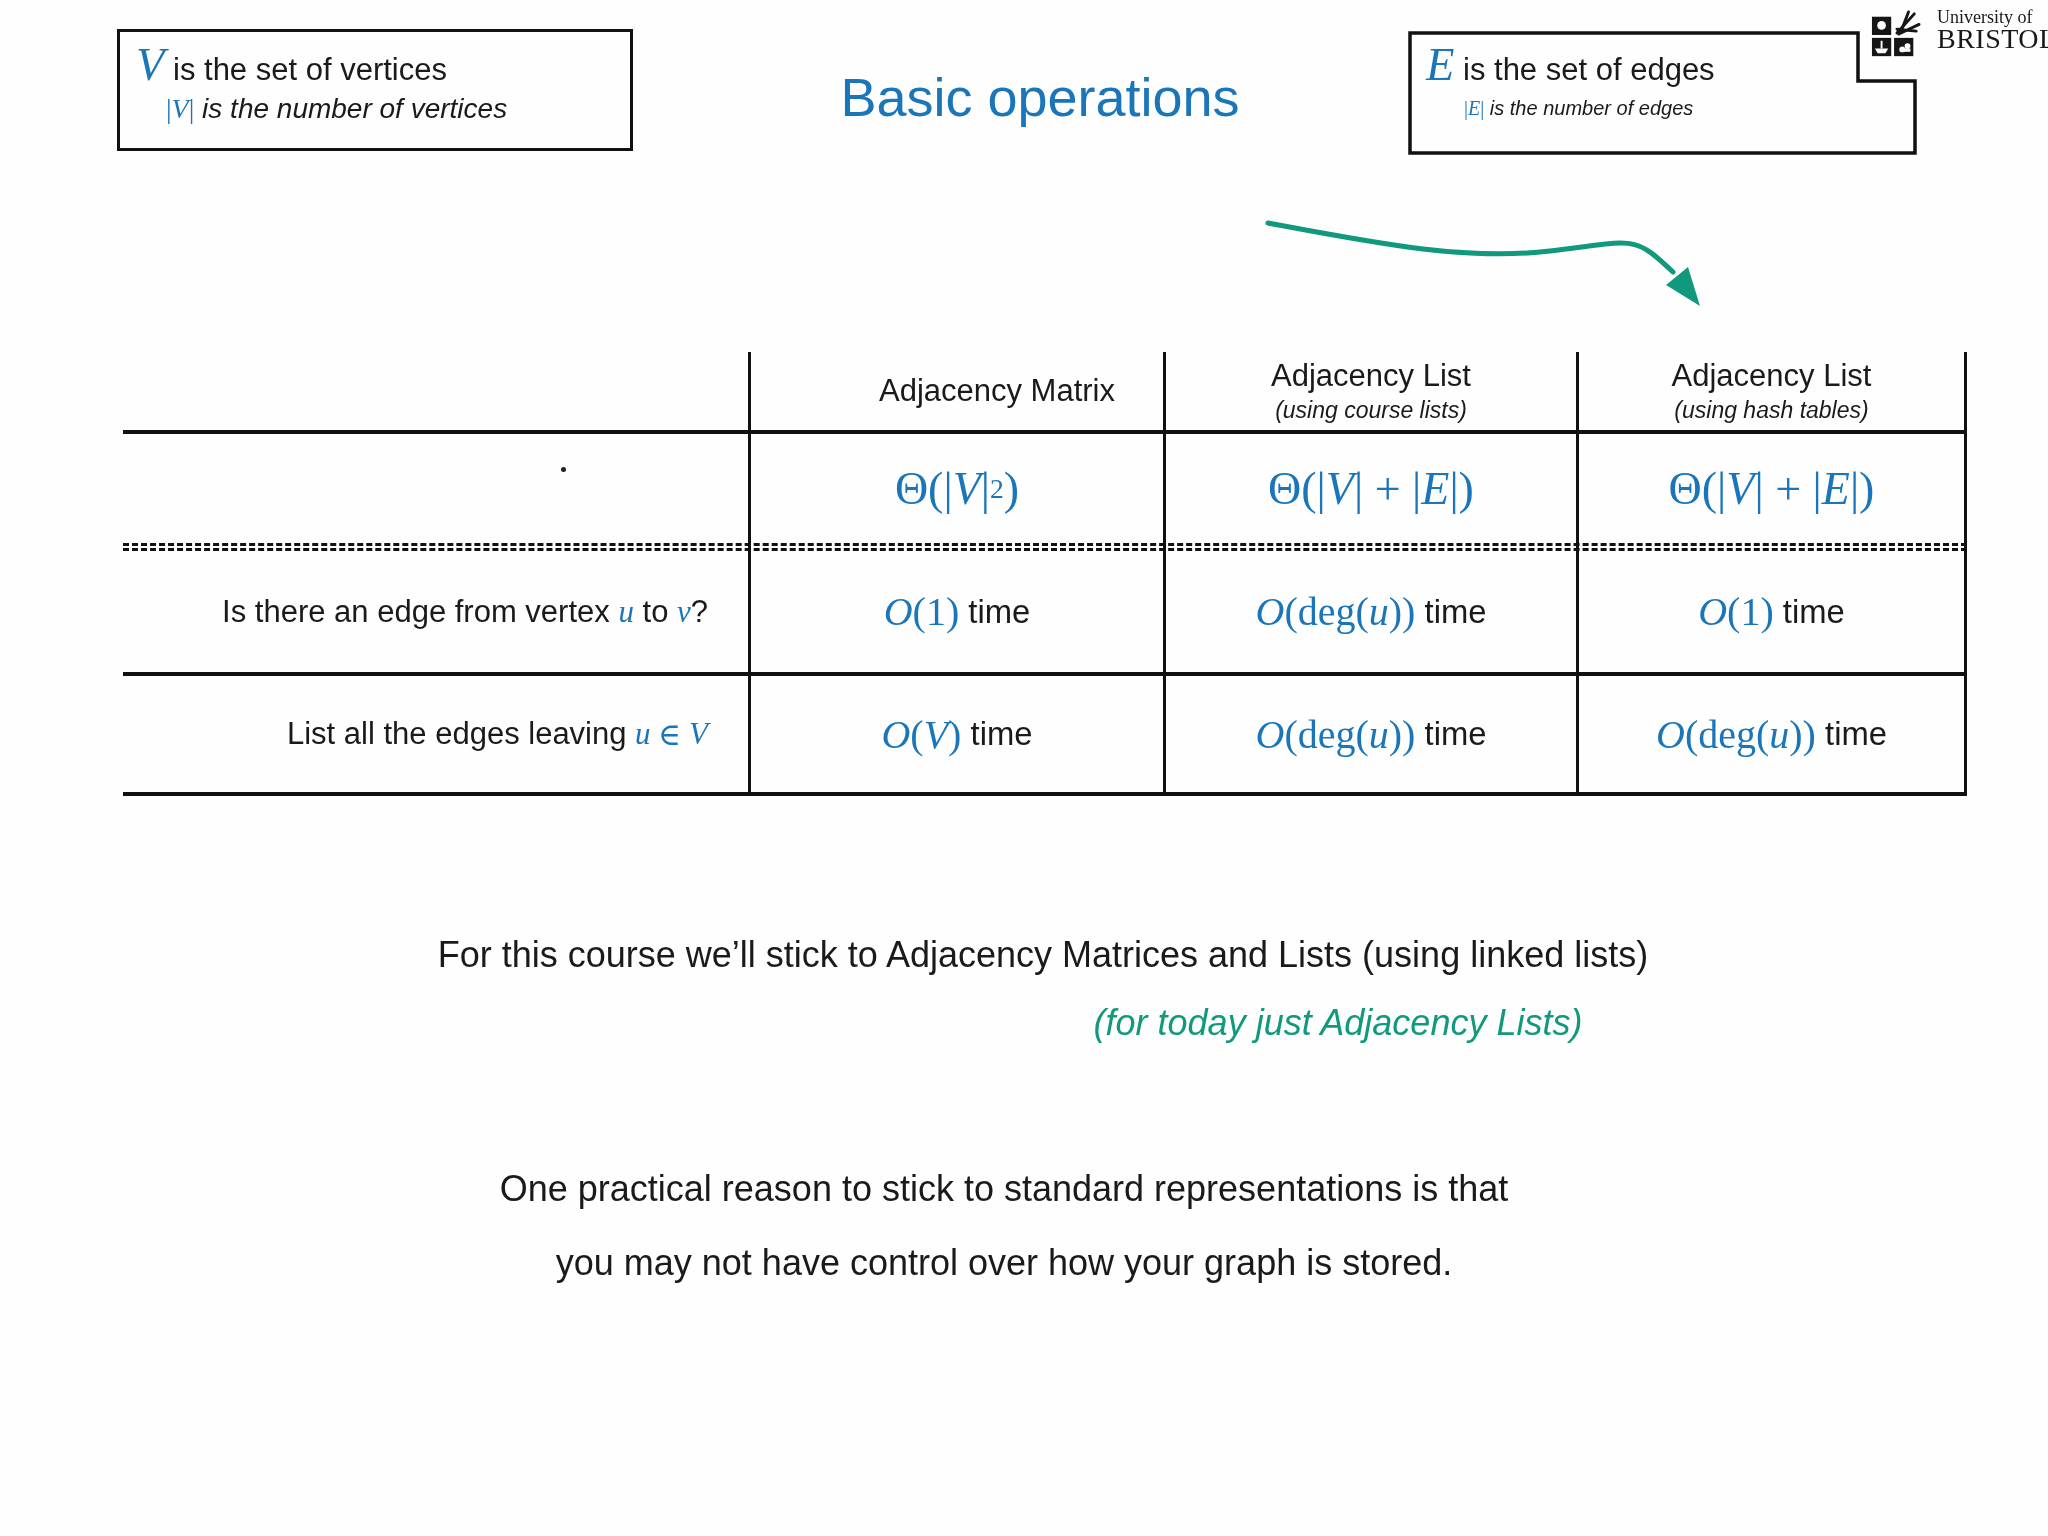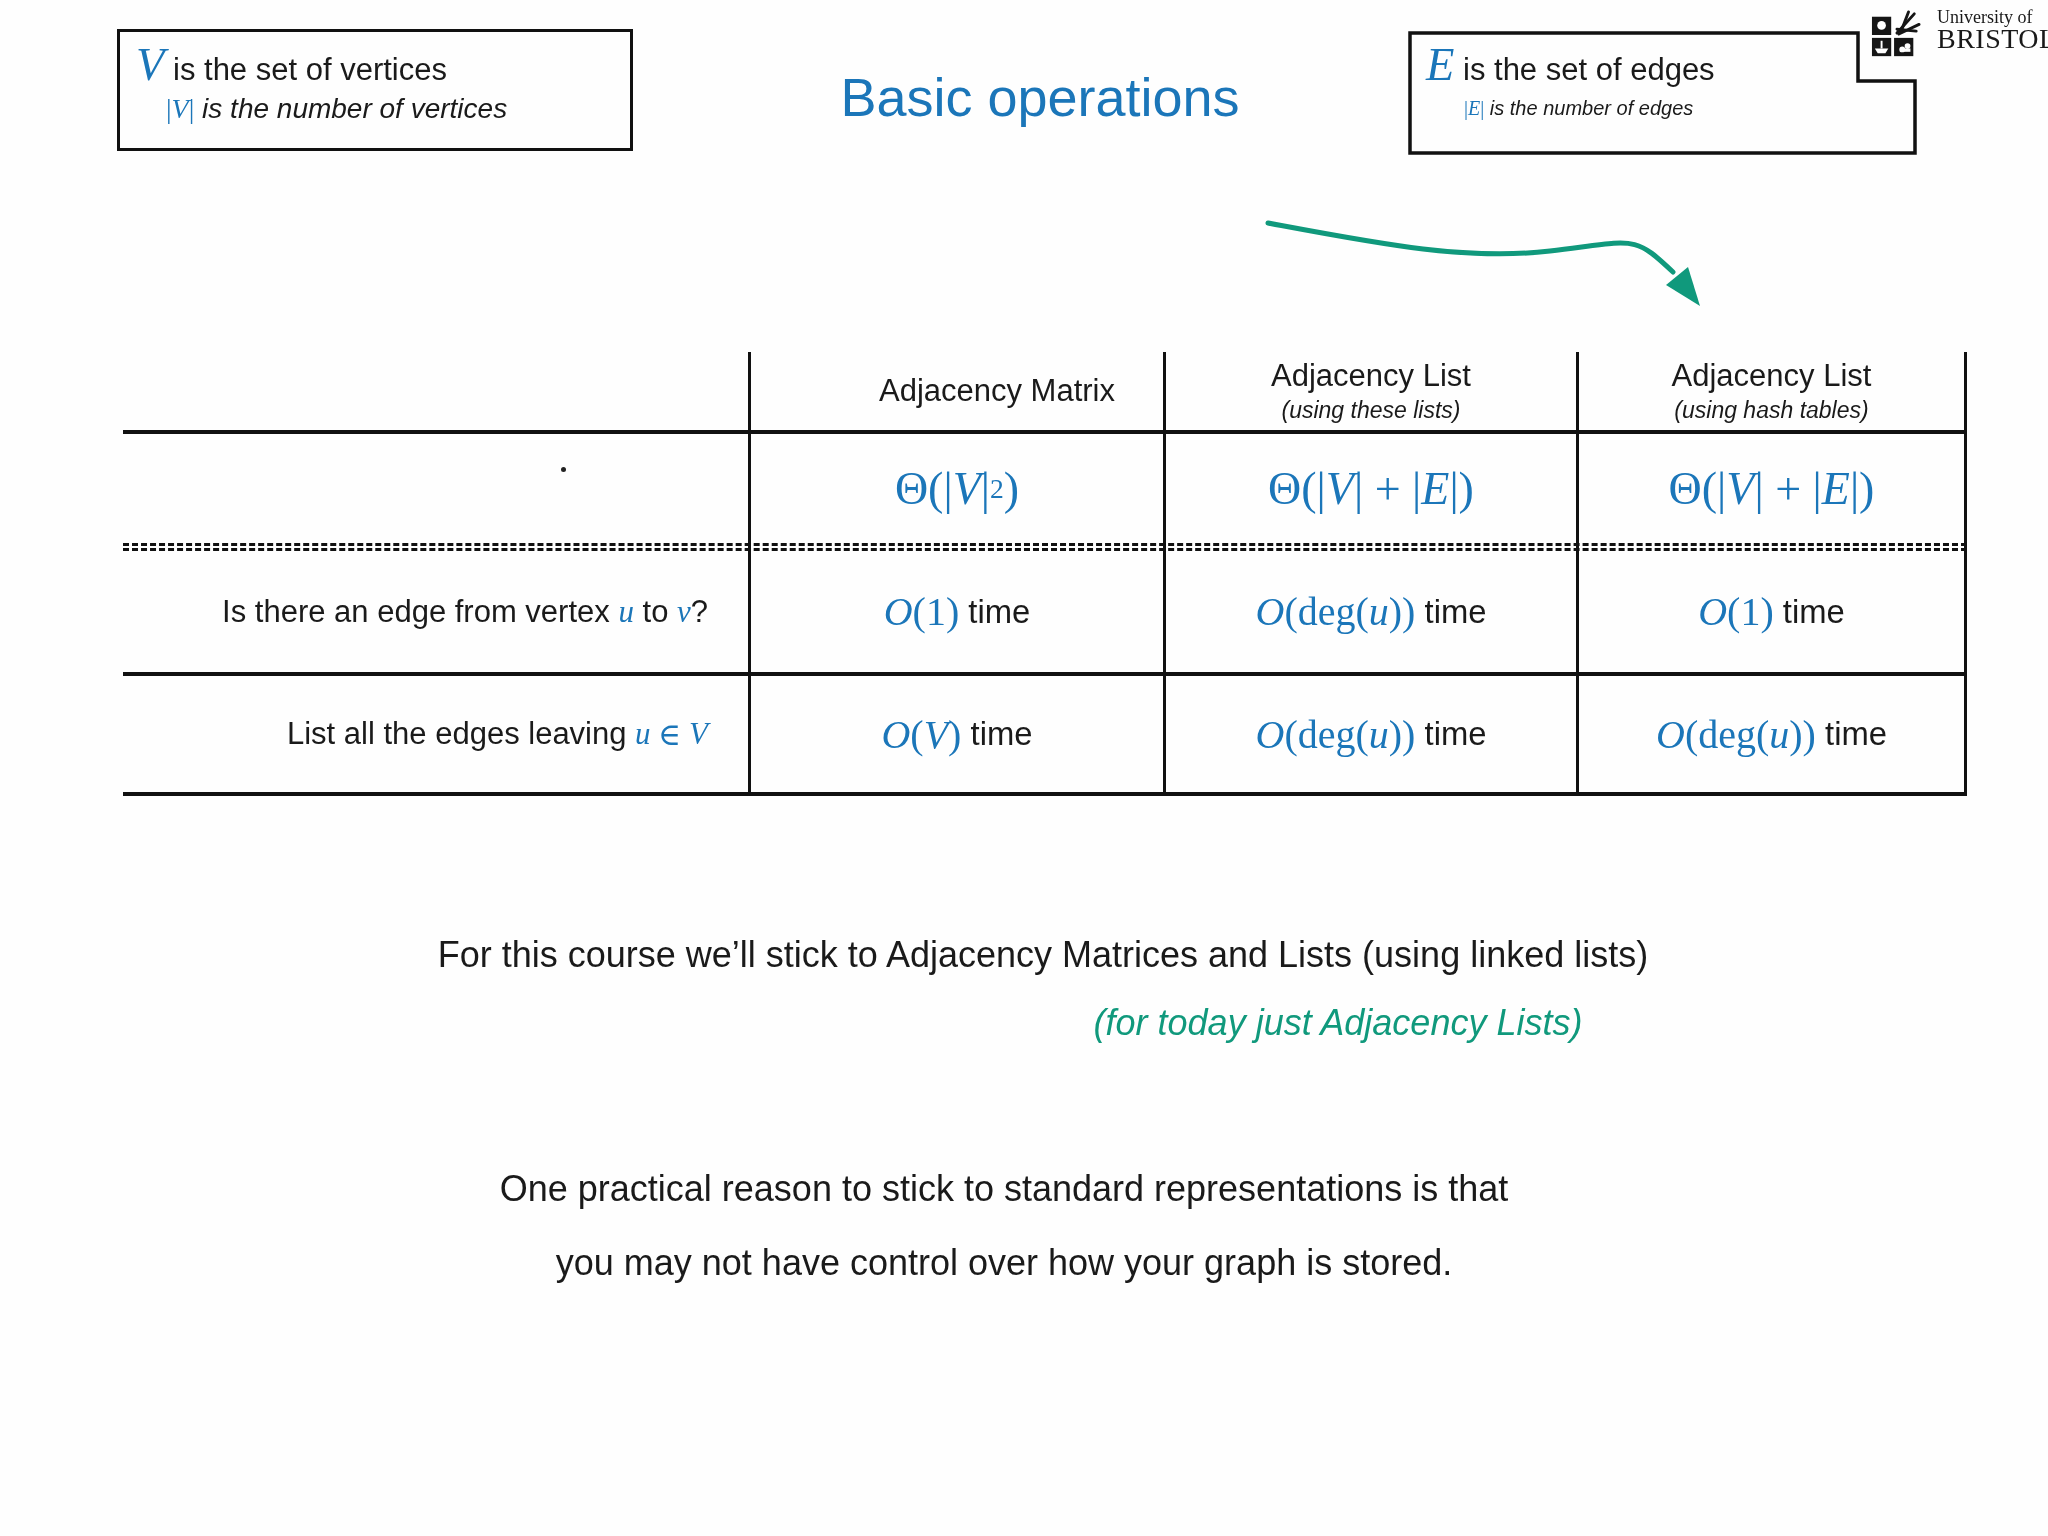--- a/index.html
+++ b/index.html
@@ -109,21 +109,21 @@
     <div class="hline" style="top:78px;"></div>
     <div class="dline" style="top:191px;"></div>
     <div class="hline" style="top:320px;"></div>
     <div class="hline" style="top:440px;"></div>
 
     <div class="cell hdr" style="left:628px;top:0;width:492px;height:78px;">
       <div class="t">Adjacency Matrix</div>
     </div>
     <div class="cell hdr" style="left:1043px;top:0;width:410px;height:78px;">
       <div class="t">Adjacency List</div>
-      <div class="st">(using these lists)</div>
+      <div class="st">(using course lists)</div>
     </div>
     <div class="cell hdr" style="left:1456px;top:0;width:385px;height:78px;">
       <div class="t">Adjacency List</div>
       <div class="st">(using hash tables)</div>
     </div>
 
     <div class="cell math-lg tokens" style="left:628px;top:82px;width:412px;height:109px;"><span class="tk-rm">Θ(|</span><span class="tk-it">V</span><span class="tk-rm">|</span><span class="tk-sup">2</span><span class="tk-rm">)</span></div>
     <div class="cell math-lg tokens" style="left:1043px;top:82px;width:410px;height:109px;"><span class="tk-rm">Θ(|</span><span class="tk-it">V</span><span class="tk-rm">| + |</span><span class="tk-it">E</span><span class="tk-rm">|)</span></div>
     <div class="cell math-lg tokens" style="left:1456px;top:82px;width:385px;height:109px;"><span class="tk-rm">Θ(|</span><span class="tk-it">V</span><span class="tk-rm">| + |</span><span class="tk-it">E</span><span class="tk-rm">|)</span></div>
 

